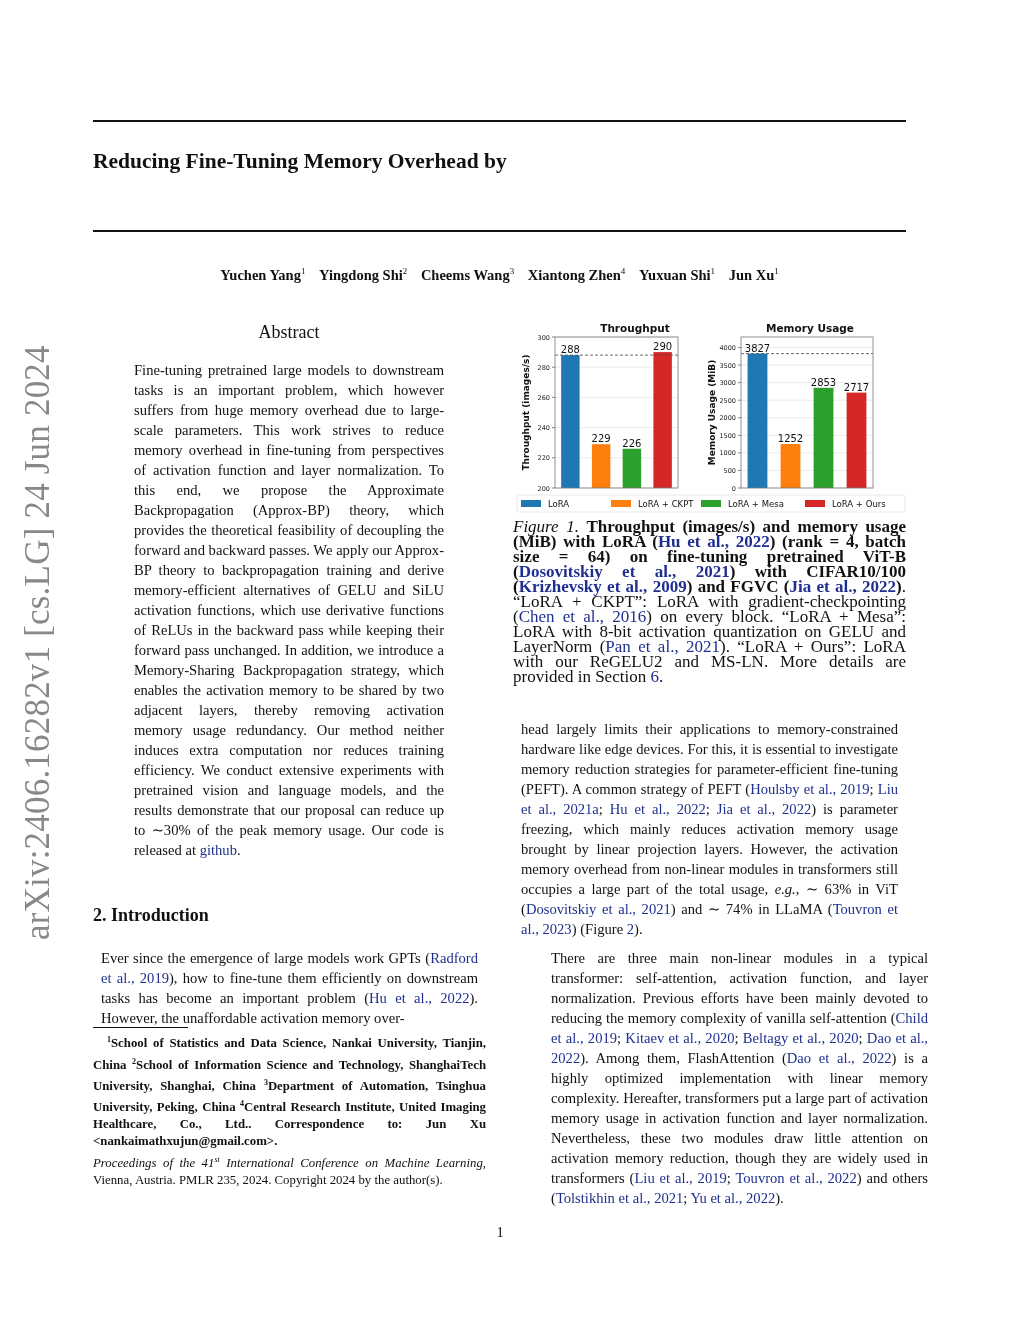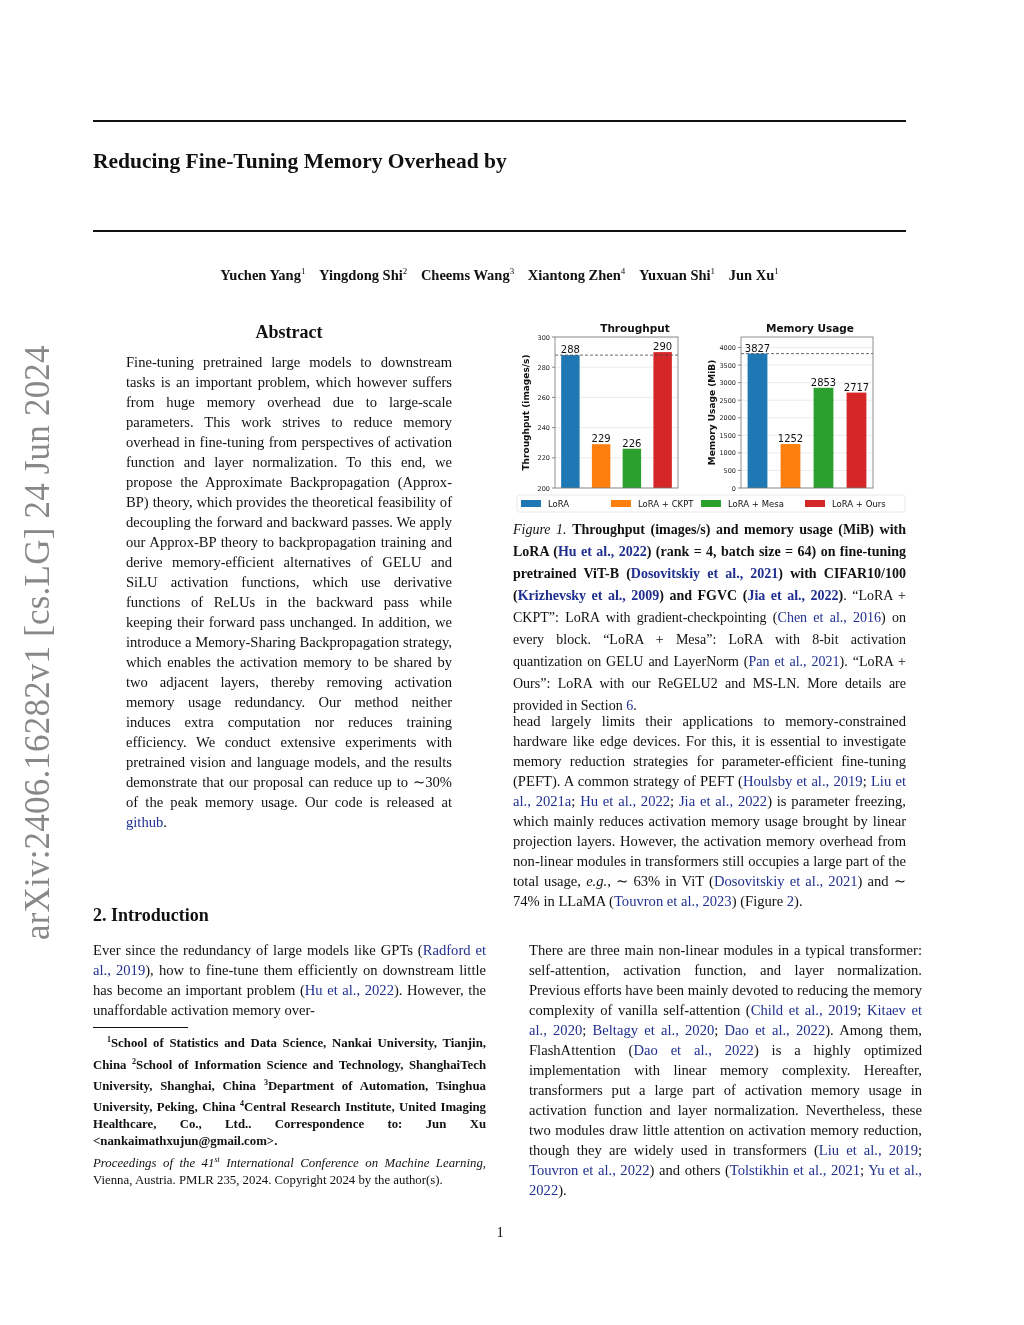--- a/index.html
+++ b/index.html
@@ -4,29 +4,29 @@
 <style>
   html, body { margin:0; padding:0; background:#fff; }
   body { width:1024px; height:1325px; position:relative; font-family:"Liberation Serif", serif; color:#111; overflow:hidden; }
   .rule { position:absolute; left:93px; width:813px; background:#111; }
   .title { position:absolute; left:93px; width:813px; top:146px; text-align:left; font-weight:bold; font-size:21.5px; line-height:31px; }
   .authors { position:absolute; left:93px; width:813px; top:266px; text-align:center; font-weight:bold; font-size:14.5px; }
   .authors .a { margin:16px 5px; }
   .authors sup { font-weight:normal; font-size:9px; }
   .arxiv { position:absolute; left:18px; top:940px; transform-origin:left top; transform:rotate(-90deg); font-size:35px; color:#888; white-space:nowrap; letter-spacing:0.2px; }
   .col { position:absolute; font-size:14.6px; line-height:20px; text-align:justify; }
-  .col p { margin:0; }
+  .col p { margin:8px; }
   .lnk { color:#1f2f8f; }
-  .abs-h { position:absolute; left:126px; width:326px; top:322px; text-align:center; font-weight:bold; font-size:18px; }
+  .abs-h { position:absolute; left:126px; width:326px; top:322px; text-align:center; font-weight:normal; font-size:18px; }
   .sec-h { position:absolute; left:93px; top:905px; font-weight:bold; font-size:18px; }
   .fn-rule { position:absolute; left:93px; top:1027px; width:95px; height:1px; background:#111; }
   .fn { position:absolute; left:93px; top:1031px; width:393px; font-size:12.8px; line-height:17px; text-align:justify;font-weight:bold; }
   .fn sup { font-size:8px; }
   .proc { position:absolute; left:93px; top:1151px; width:393px; font-size:12.8px; line-height:17px; text-align:justify; }
-  .caption { position:absolute; left:513px; top:519px; width:393px; font-size:14px; line-height:22px; text-align:justify; }
+  .caption { position:absolute; left:513px; top:519px; width:393px; font-size:17px; line-height:15px; text-align:justify; }
   .caption b { font-weight:bold; }
   .pagenum { position:absolute; left:0; width:1000px; top:1224px; text-align:center; font-size:14.5px; }
   svg text { font-family:"DejaVu Sans", sans-serif; }
 </style>
 </head>
 <body>
 
 <div class="arxiv">arXiv:2406.16282v1  [cs.LG]  24 Jun 2024</div>
 
 <div class="rule" style="top:120px;height:2px;"></div>
@@ -44,21 +44,21 @@
   <span class="a"><span>Jun Xu</span><sup>1</sup></span>
 </div>
 
 <div class="abs-h">Abstract</div>
 <div class="col" style="left:126px;top:352px;width:326px;">
   <p><span>Fine-tuning pretrained large models to downstream tasks is an important problem, which however suffers from huge memory overhead due to large-scale parameters. This work strives to reduce memory overhead in fine-tuning from perspectives of activation function and layer normalization. To this end, we propose the Approximate Backpropagation (Approx-BP) theory, which provides the theoretical feasibility of decoupling the forward and backward passes. We apply our Approx-BP theory to backpropagation training and derive memory-efficient alternatives of GELU and SiLU activation functions, which use derivative functions of ReLUs in the backward pass while keeping their forward pass unchanged. In addition, we introduce a Memory-Sharing Backpropagation strategy, which enables the activation memory to be shared by two adjacent layers, thereby removing activation memory usage redundancy. Our method neither induces extra computation nor reduces training efficiency. We conduct extensive experiments with pretrained vision and language models, and the results demonstrate that our proposal can reduce up to ∼30% of the peak memory usage. Our code is released at </span><span class="lnk">github</span><span>.</span></p>
 </div>
 
 <div class="sec-h">2. Introduction</div>
 <div class="col" style="left:93px;top:940px;width:393px;">
-  <p><span>Ever since the redundancy of large models like GPTs (</span><span class="lnk">Radford et al., 2019</span><span>), how to fine-tune them efficiently on downstream little has become an important problem (</span><span class="lnk">Hu et al., 2022</span><span>). However, the unaffordable activation memory over-</span></p>
+  <p><span>Ever since the emergence of large models work GPTs (</span><span class="lnk">Radford et al., 2019</span><span>), how to fine-tune them efficiently on downstream tasks has become an important problem (</span><span class="lnk">Hu et al., 2022</span><span>). However, the unaffordable activation memory over-</span></p>
 </div>
 
 <div class="fn-rule"></div>
 <div class="fn"><span style="display:inline-block;width:14px"></span><span><sup>1</sup><span>School of Statistics and Data Science, Nankai University, Tianjin, China </span><sup>2</sup><span>School of Information Science and Technology, ShanghaiTech University, Shanghai, China </span><sup>3</sup><span>Department of Automation, Tsinghua University, Peking, China </span><sup>4</sup><span>Central Research Institute, United Imaging Healthcare, Co., Ltd.. Correspondence to: Jun Xu &lt;nankaimathxujun@gmail.com&gt;.</span></span></div>
 <div class="proc"><span><i>Proceedings of the 41</i><sup style="font-style: italic; font-size: 8px;">st</sup><i> International Conference on Machine Learning</i><span>, Vienna, Austria. PMLR 235, 2024. Copyright 2024 by the author(s).</span></span></div>
 
 <svg id="fig" style="position:absolute;left:513px;top:318px;" width="395" height="196">
     <text x="122" y="14" text-anchor="middle" font-size="10.5" font-weight="bold" fill="#111">Throughput</text>
     <line x1="42" x2="165" y1="170" y2="170" stroke="#e6e6e6" stroke-width="0.8"></line>
     <line x1="39" x2="42" y1="170" y2="170" stroke="#555" stroke-width="0.7"></line>
@@ -137,17 +137,17 @@
     <text x="215" y="189" font-size="8.5" fill="#111">LoRA + Mesa</text>
     <rect x="292" y="182" width="20" height="7" fill="#d62728"></rect>
     <text x="319" y="189" font-size="8.5" fill="#111">LoRA + Ours</text>
   </svg>
 
 <div class="caption"><span><i>Figure 1.</i><span> </span><b>Throughput (images/s) and memory usage (MiB) with LoRA (</b><b class="lnk">Hu et al., 2022</b><b>) (rank = 4, batch size = 64) on fine-tuning pretrained ViT-B (</b><b class="lnk">Dosovitskiy et al., 2021</b><b>) with CIFAR10/100 (</b><b class="lnk">Krizhevsky et al., 2009</b><b>) and FGVC (</b><b class="lnk">Jia et al., 2022</b><b>)</b><span>. “LoRA + CKPT”: LoRA with gradient-checkpointing (</span><span class="lnk">Chen et al., 2016</span><span>) on every block. “LoRA + Mesa”: LoRA with 8-bit activation quantization on GELU and LayerNorm (</span><span class="lnk">Pan et al., 2021</span><span>). “LoRA + Ours”: LoRA with our ReGELU2 and MS-LN. More details are provided in Section </span><span class="lnk">6</span><span>.</span></span></div>
 
 <div class="col" style="left:513px;top:711px;width:393px;">
   <p><span>head largely limits their applications to memory-constrained hardware like edge devices. For this, it is essential to investigate memory reduction strategies for parameter-efficient fine-tuning (PEFT). A common strategy of PEFT (</span><span class="lnk">Houlsby et al., 2019</span><span>; </span><span class="lnk">Liu et al., 2021a</span><span>; </span><span class="lnk">Hu et al., 2022</span><span>; </span><span class="lnk">Jia et al., 2022</span><span>) is parameter freezing, which mainly reduces activation memory usage brought by linear projection layers. However, the activation memory overhead from non-linear modules in transformers still occupies a large part of the total usage, </span><i>e.g.</i><span>, ∼ 63% in ViT (</span><span class="lnk">Dosovitskiy et al., 2021</span><span>) and ∼ 74% in LLaMA (</span><span class="lnk">Touvron et al., 2023</span><span>) (Figure </span><span class="lnk">2</span><span>).</span></p>
 </div>
-<div class="col" style="left:529px;top:940px;width:393px;">
+<div class="col" style="left:543px;top:940px;width:393px;">
   <p><span>There are three main non-linear modules in a typical transformer: self-attention, activation function, and layer normalization. Previous efforts have been mainly devoted to reducing the memory complexity of vanilla self-attention (</span><span class="lnk">Child et al., 2019</span><span>; </span><span class="lnk">Kitaev et al., 2020</span><span>; </span><span class="lnk">Beltagy et al., 2020</span><span>; </span><span class="lnk">Dao et al., 2022</span><span>). Among them, FlashAttention (</span><span class="lnk">Dao et al., 2022</span><span>) is a highly optimized implementation with linear memory complexity. Hereafter, transformers put a large part of activation memory usage in activation function and layer normalization. Nevertheless, these two modules draw little attention on activation memory reduction, though they are widely used in transformers (</span><span class="lnk">Liu et al., 2019</span><span>; </span><span class="lnk">Touvron et al., 2022</span><span>) and others (</span><span class="lnk">Tolstikhin et al., 2021</span><span>; </span><span class="lnk">Yu et al., 2022</span><span>).</span></p>
 </div>
 
 <div class="pagenum">1</div>
 
 </body></html>

